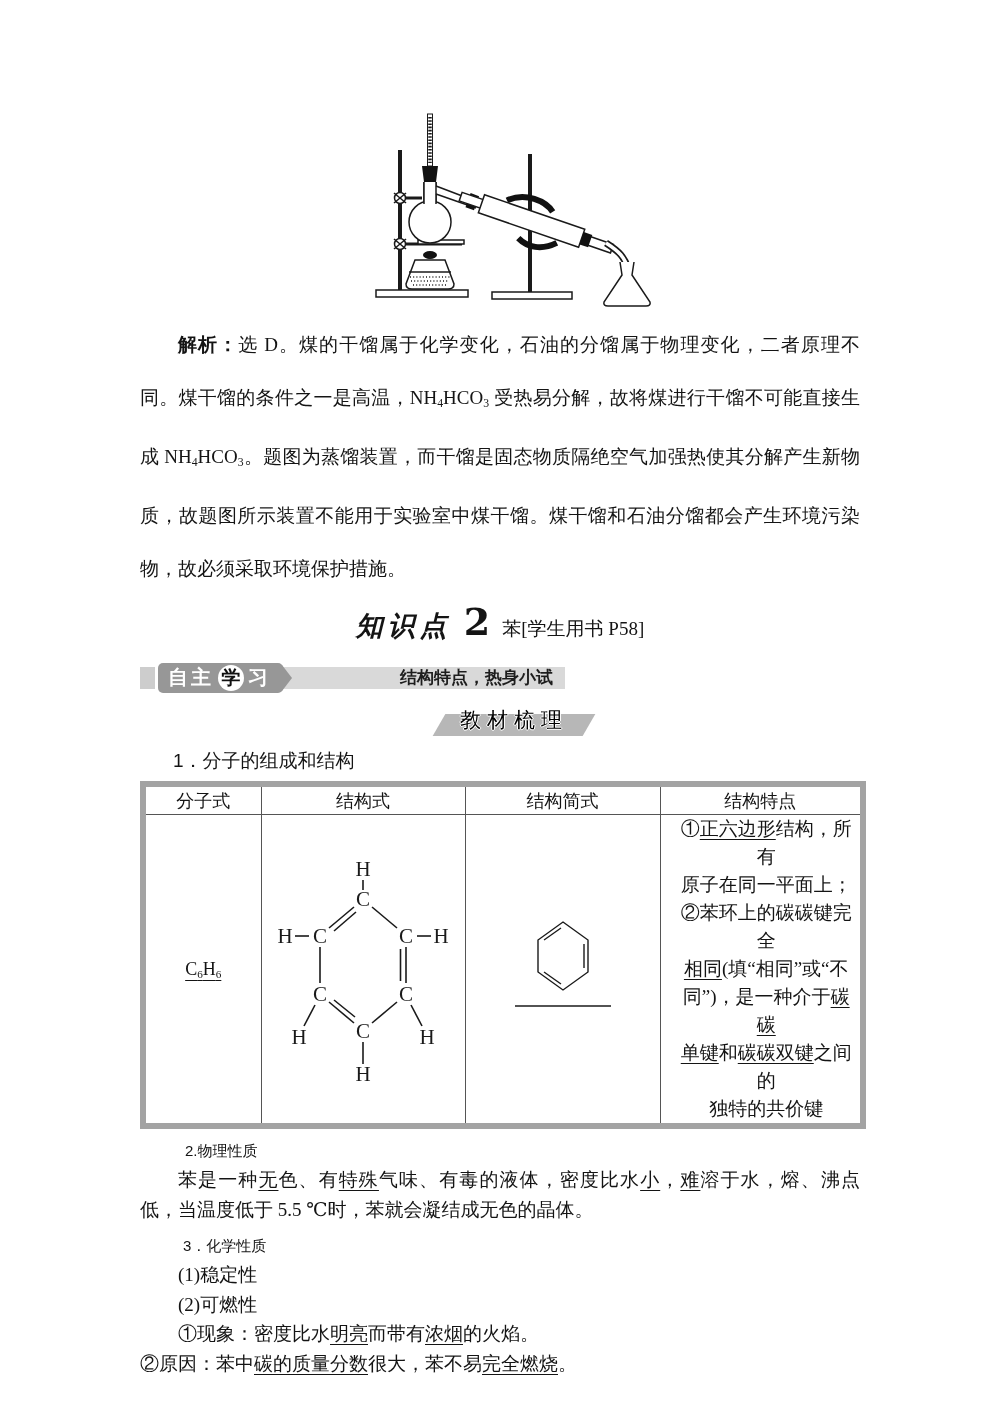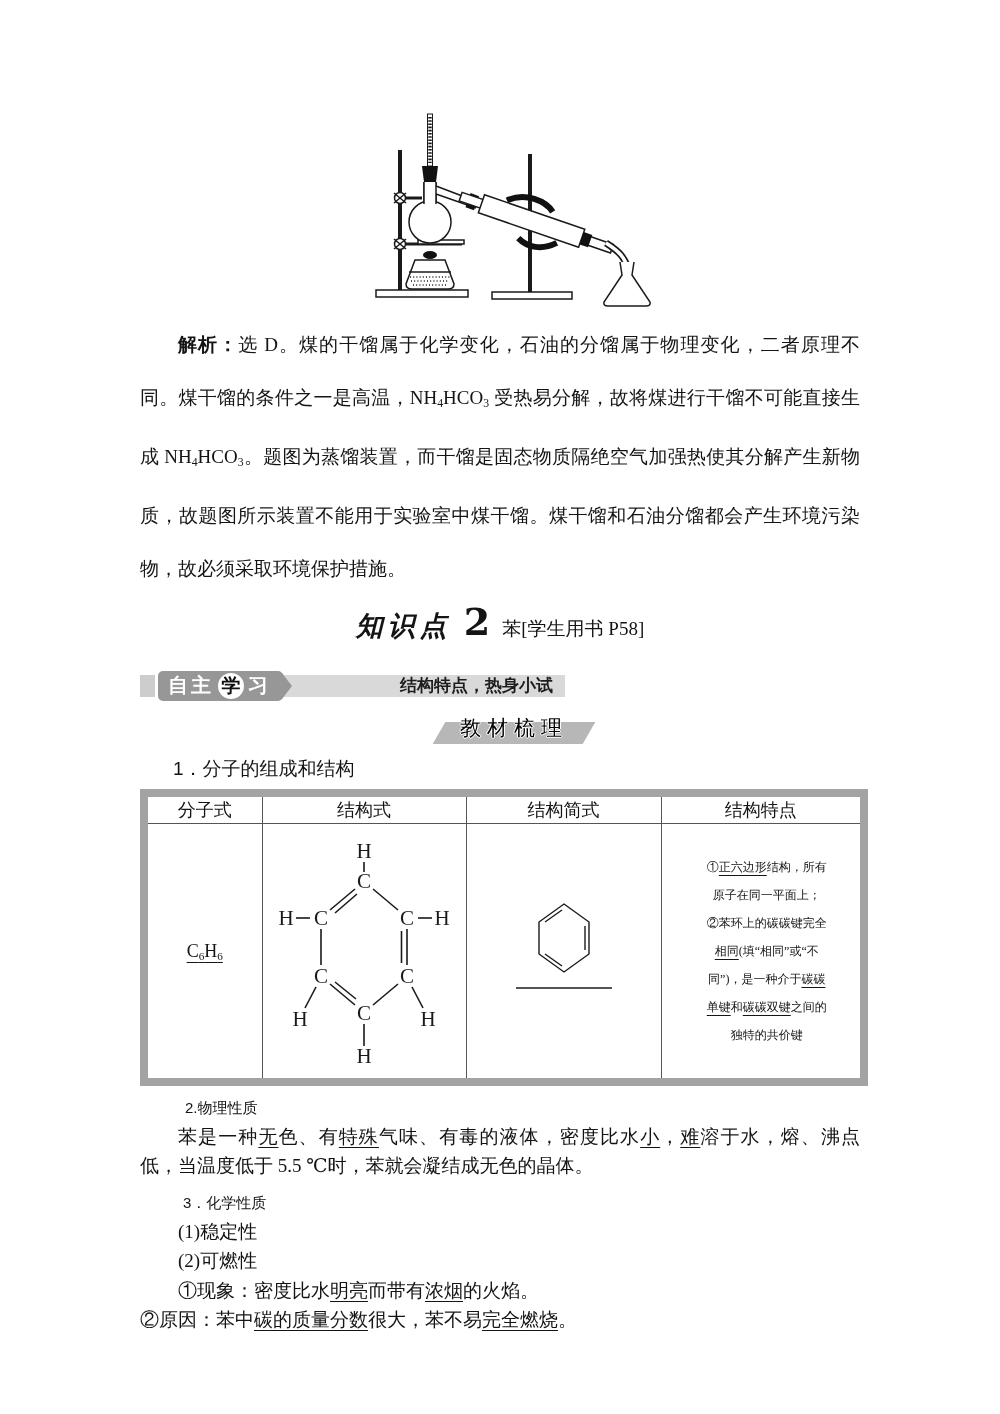--- a/index.html
+++ b/index.html
@@ -23,21 +23,21 @@
     margin-top:2px; line-height:53px; text-align:justify; text-indent:2em;
   }
 
   
   .kp-row { margin-top:8px; display:flex; justify-content:center; align-items:baseline; gap:12px; }
   .kp-label { font-family:"Liberation Sans","DejaVu Sans",sans-serif; font-weight:bold; font-size:27px; letter-spacing:5px;font-style:italic; }
   .kp-num { font-family:"DejaVu Serif",serif; font-weight:bold; font-size:38px; line-height:1; }
   .kp-topic { font-size:19px; }
 
   
-  .banner-row { margin-top:26px; display:flex; align-items:center; height:32px;text-align:center; }
+  .banner-row { margin-top:18px; display:flex; align-items:center; height:32px;text-align:center; }
   .banner-sq { width:15px; height:22px; background:#cdcdcd; margin-right:3px; flex:0 0 auto; }
   .banner-tab {
     position:relative; z-index:2; background:#979797; color:#fff; height:30px;
     border-radius:5px; display:flex; align-items:center; padding:0 12px 0 10px;
     font-family:"Liberation Sans","DejaVu Sans",sans-serif; font-weight:bold;
     font-size:20px; letter-spacing:3px; flex:0 0 auto;
   }
   .banner-tab::after {
     content:""; position:absolute; right:-9px; top:50%; transform:translateY(-50%);
     border-left:10px solid #979797; border-top:13px solid transparent; border-bottom:13px solid transparent;
@@ -62,29 +62,29 @@
   }
   .review-hd-text {
     position:relative; text-align:center;
     font-family:"Liberation Sans","DejaVu Sans",sans-serif; font-weight:normal;
     font-size:21px; letter-spacing:6px; color:#000000;
     text-shadow:1px 0 #fff,-1px 0 #fff,0 1px #fff,0 -1px #fff;
   }
 
   
   .outline-1 { margin:10px 0 7px 33px; font-family:"Liberation Sans","DejaVu Sans",sans-serif; font-size:19px; }
-  table.struct { border-collapse:collapse; table-layout:fixed; width:720px; border:8px solid #a3a3a3; }
+  table.struct { border-collapse:collapse; table-layout:fixed; width:720px; border:6px solid #a3a3a3; }
   table.struct th, table.struct td { border:1px solid #555; }
   table.struct th {
     font-family:"Liberation Sans","DejaVu Sans",sans-serif; font-weight:normal;
     font-size:18px; height:31px; text-align:center;
   }
   table.struct td { height:258px; vertical-align:middle; text-align:center; }
   .formula { font-size:18px; text-decoration:underline; text-underline-offset:5px; }
-  .features { font-size:12px; line-height:28px; padding:0 6px;margin-left:12px; }
+  .features { font-size:19px; line-height:28px; padding:0 6px;margin-left:12px; }
   svg text.atom { font-family:"Liberation Serif","DejaVu Serif",serif; }
 
   
   .sec-h { font-family:"Liberation Sans","DejaVu Sans",sans-serif; font-size:15px; margin-left:45px; margin-top:7px; line-height:29px; }
   .para { line-height:29.5px; text-align:justify; }
   .ind { text-indent:2em; }
   .noind { text-indent:0; }
 </style>
 </head>
 <body>

